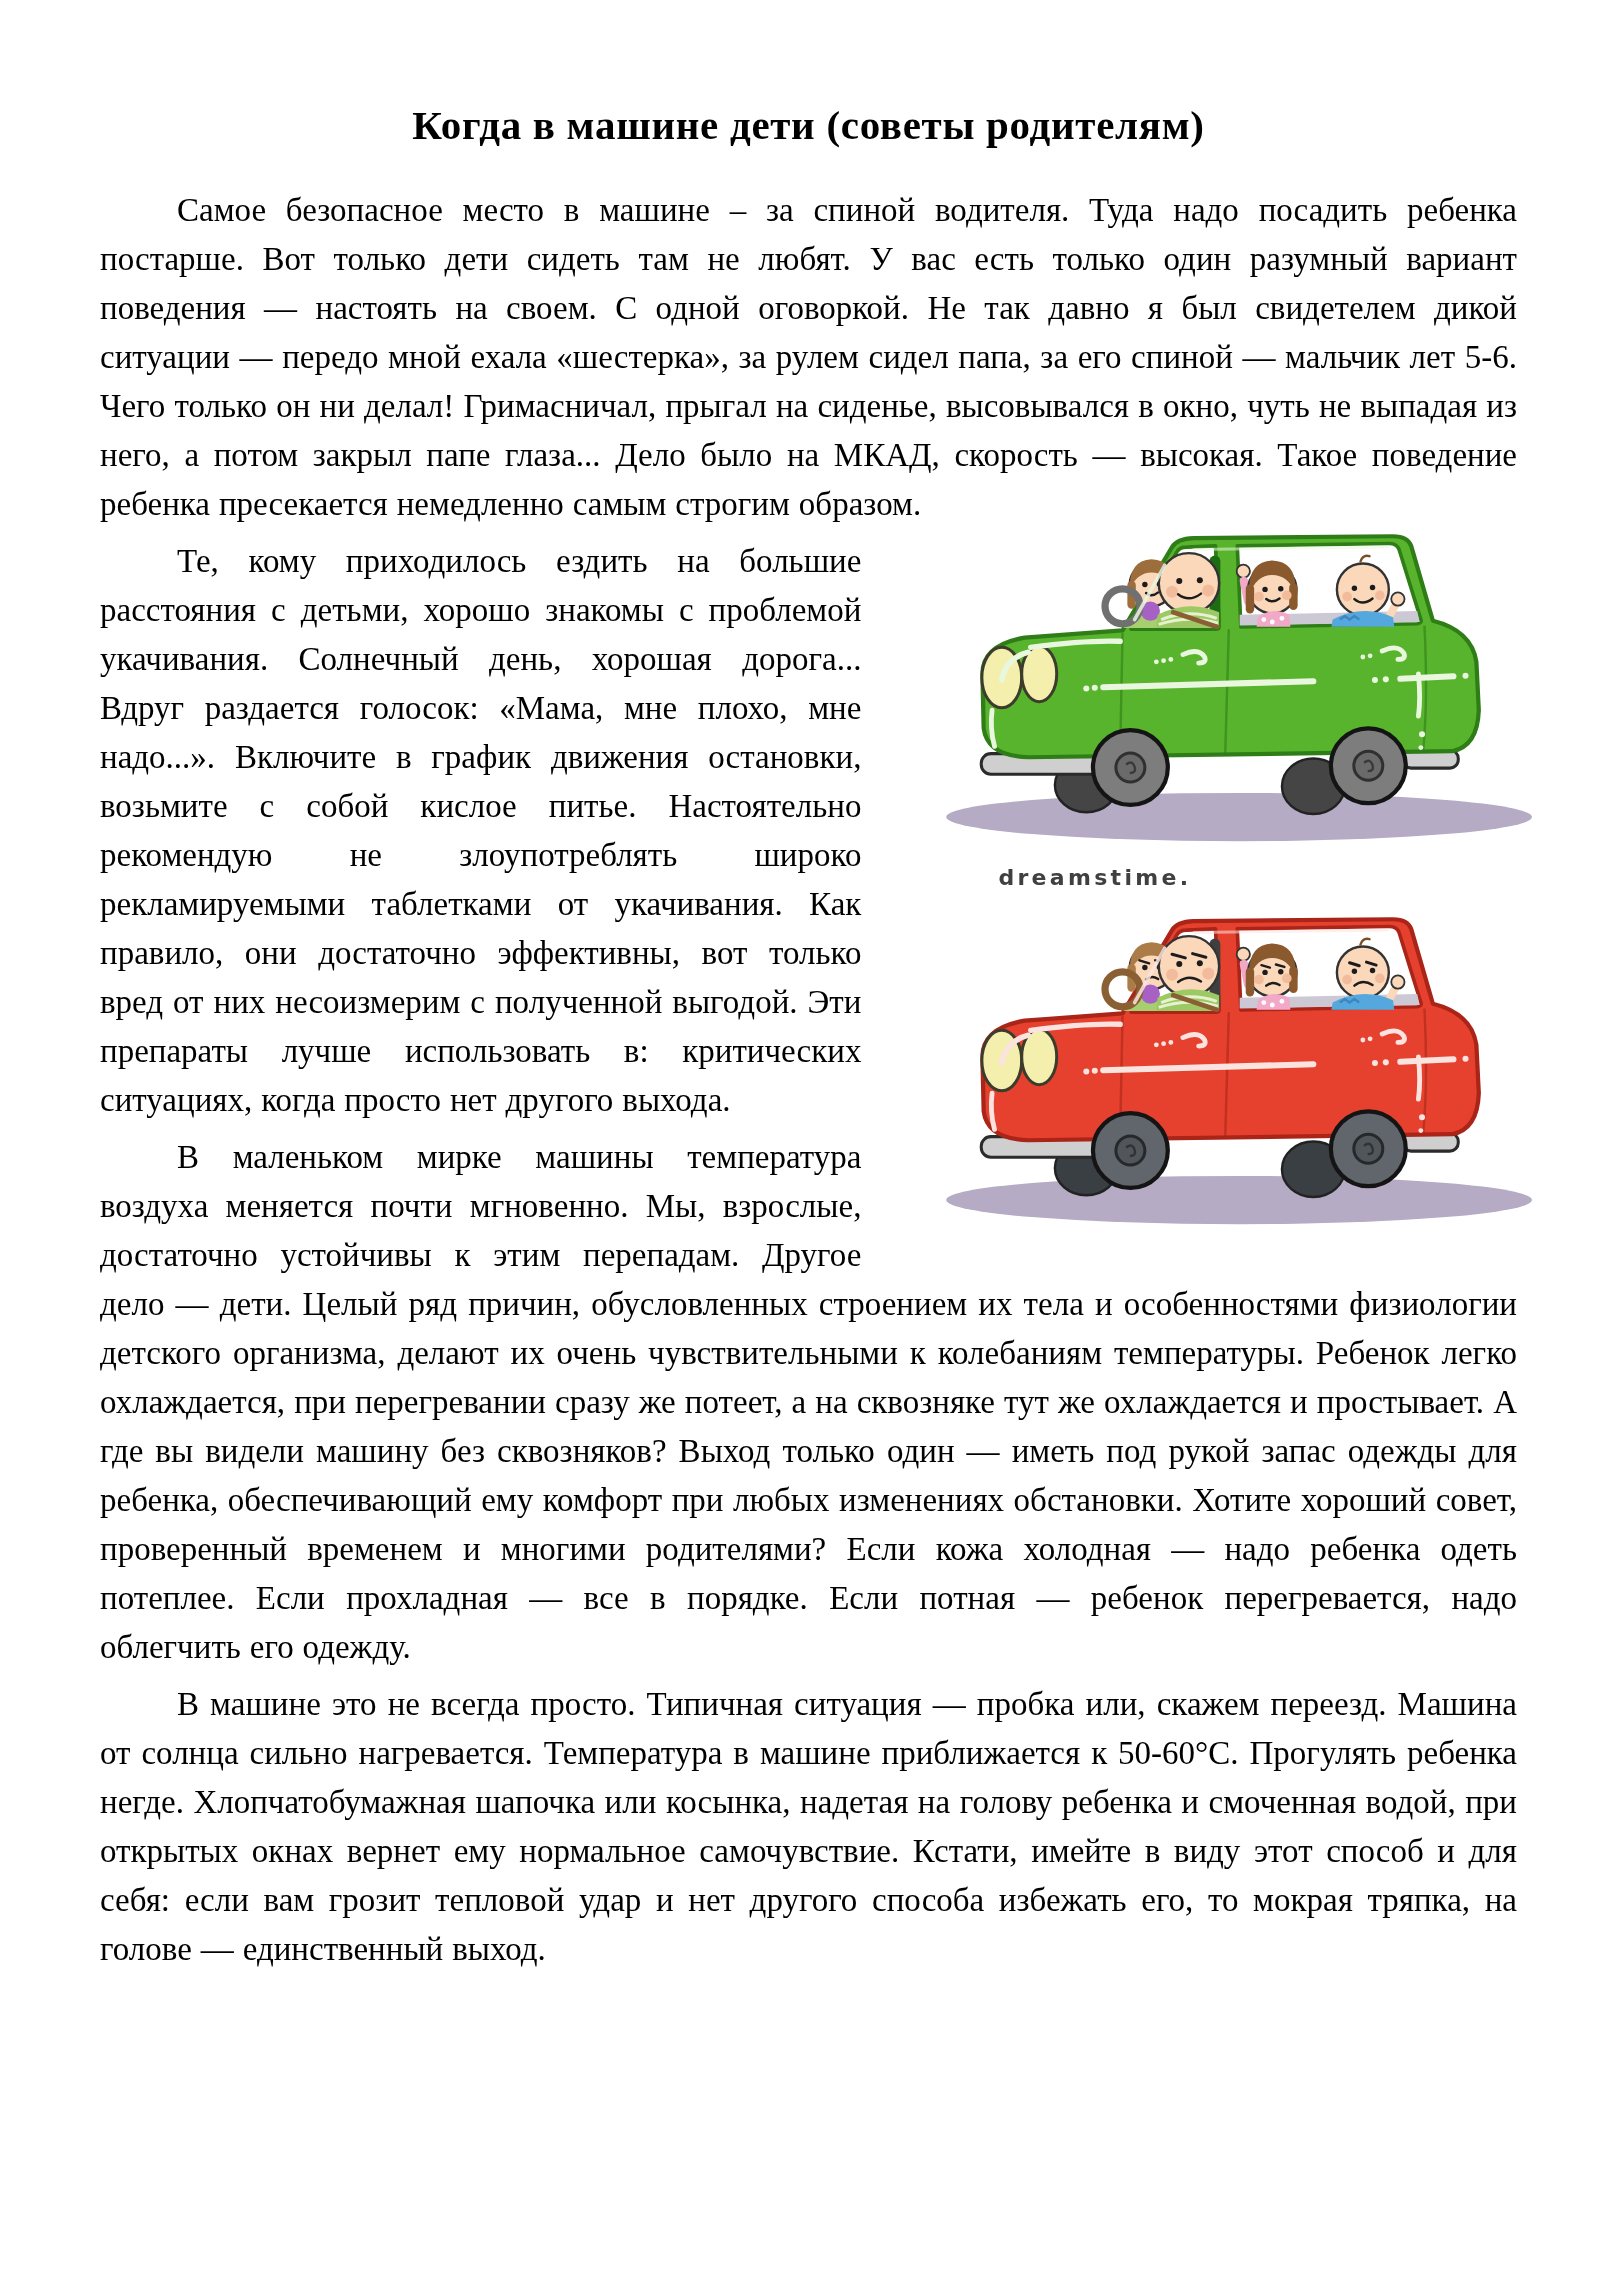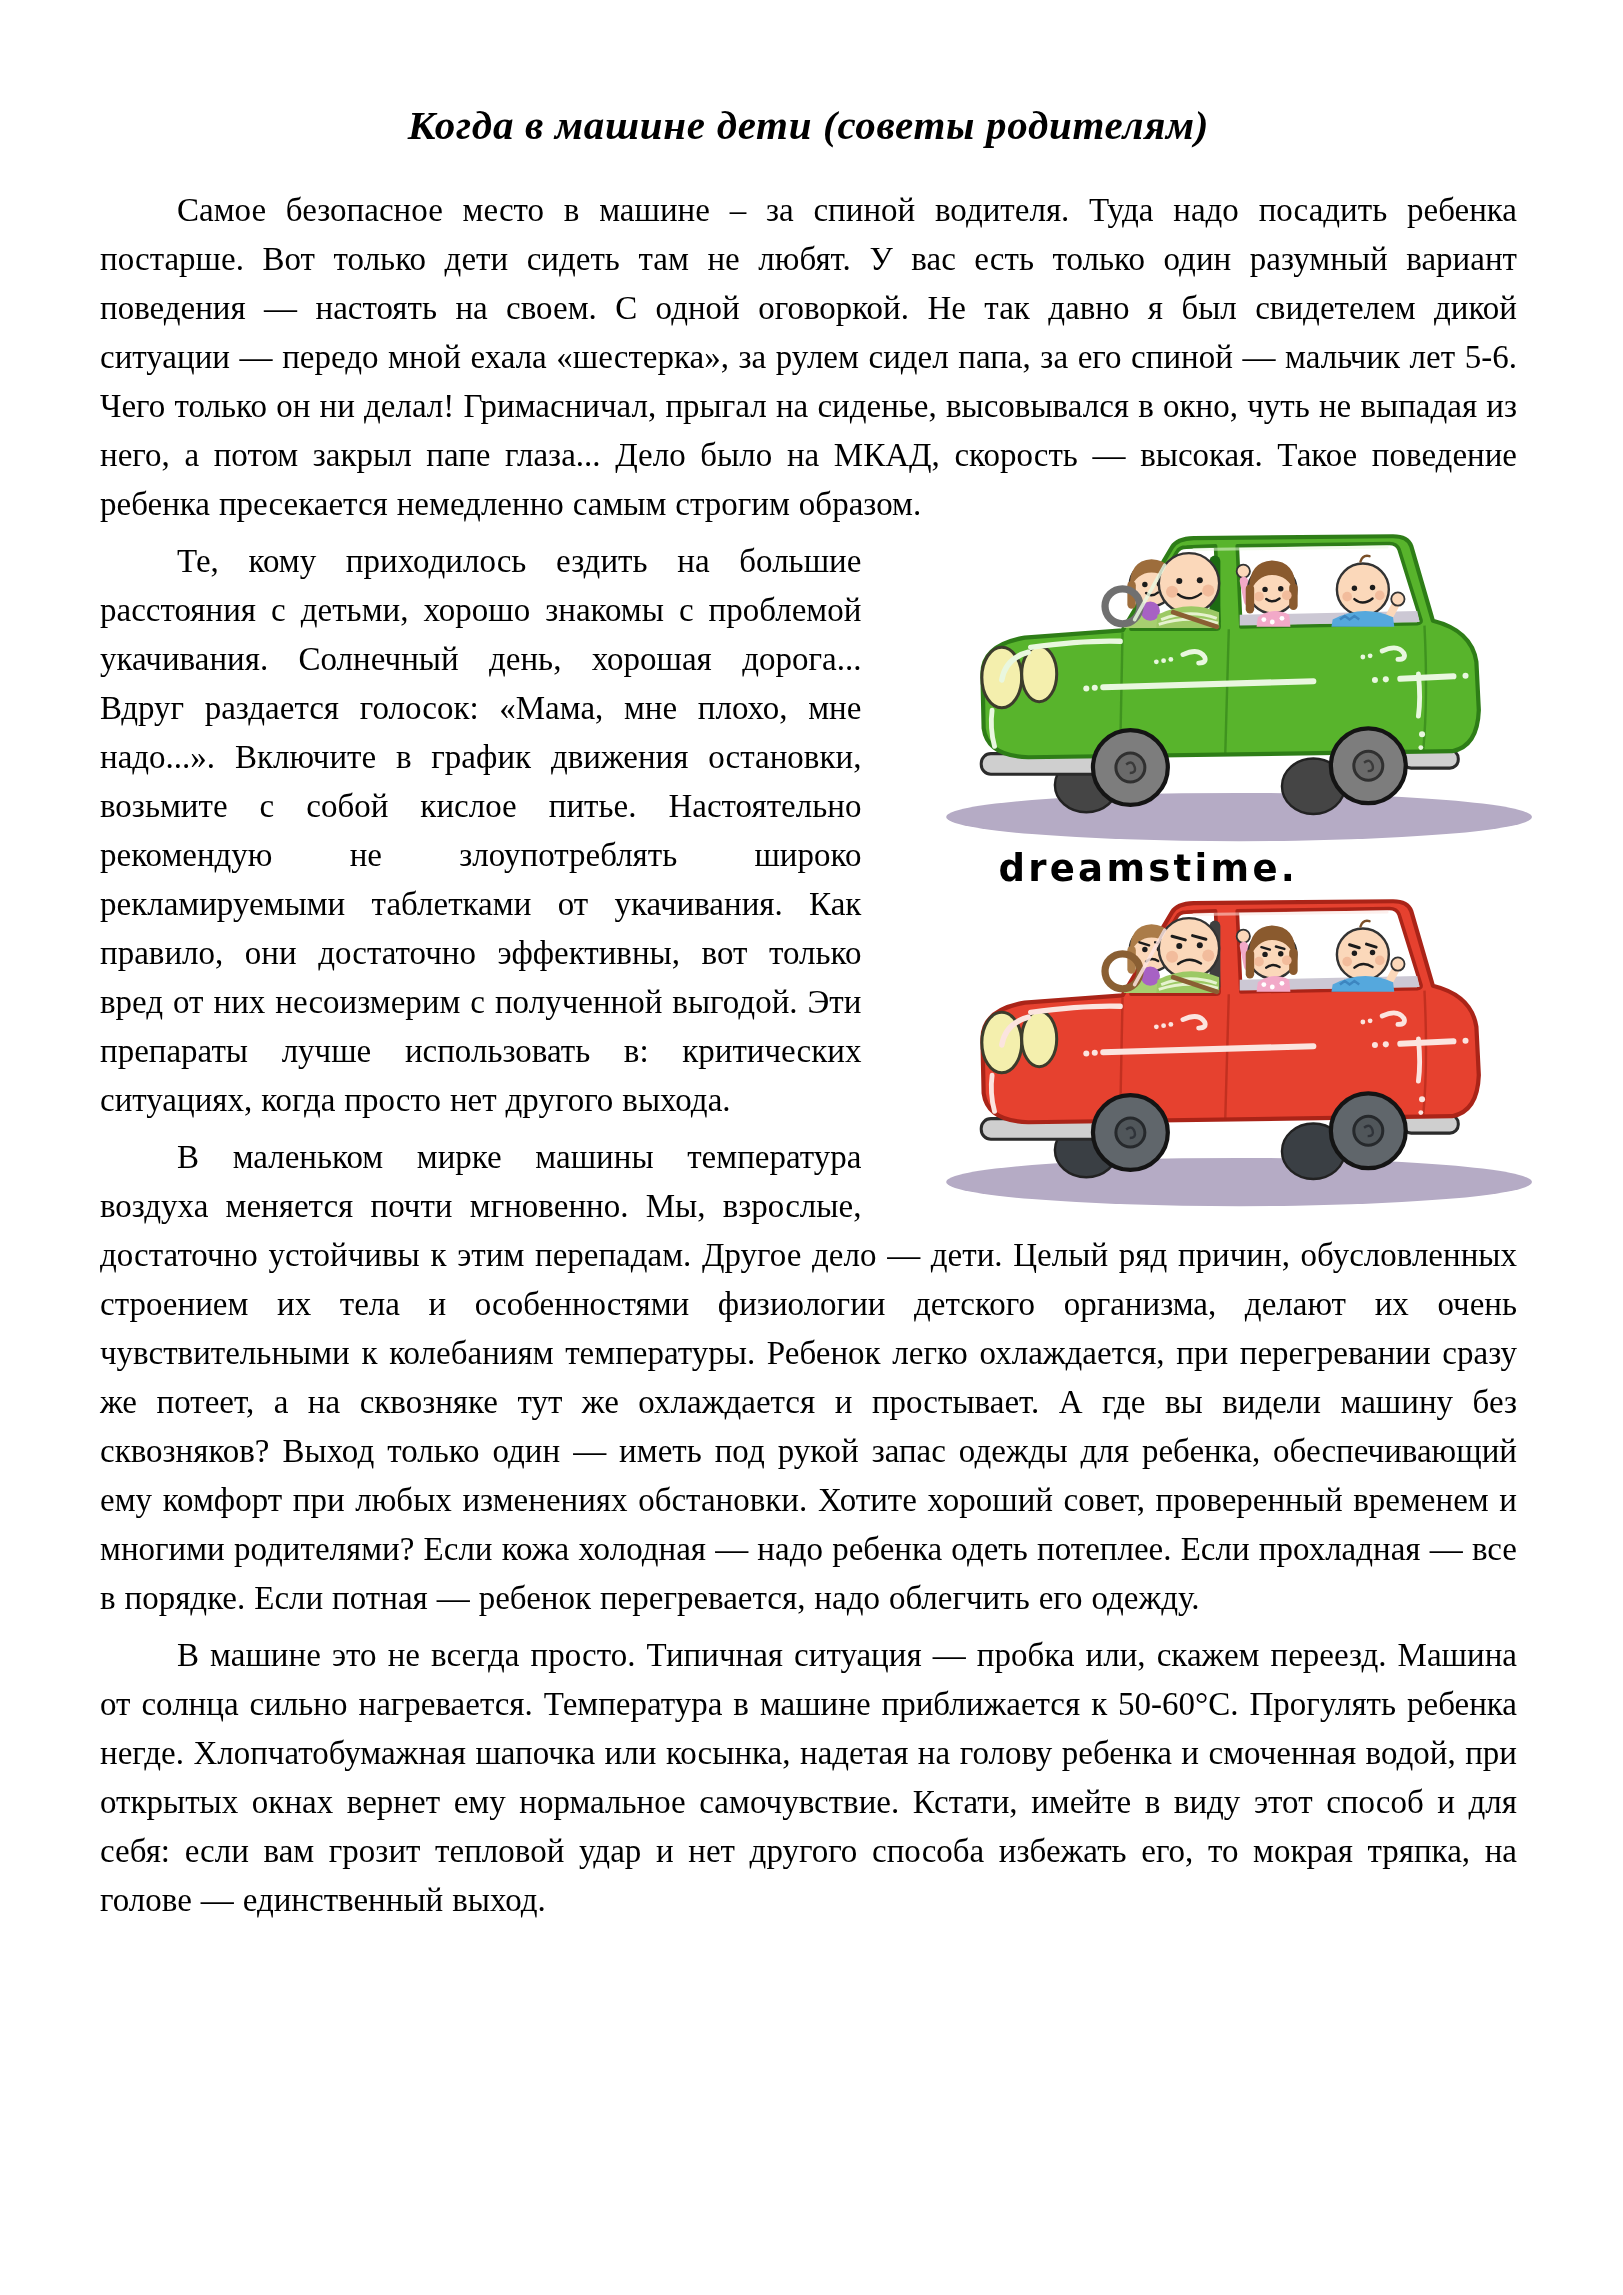--- a/index.html
+++ b/index.html
@@ -12,44 +12,43 @@
     color:#000;
     overflow:hidden;
   }
   .content { padding:98px 98px 0 92px; }
   .doc-title {
     margin:0 0 34px 0;
     text-align:center;
     font-size:41px;
     line-height:54px;
     font-weight:bold;
-    font-style:italic;
     letter-spacing:0.7px;
   }
   p.body-par {
     margin:8px;
     font-size:33px;
     line-height:49px;
     text-align:justify;
     text-indent:77px;
     word-spacing:0.7px;
   }
   .cars-figure {
     float:right;
     width:654px;
     margin:-7.9px -29.4px 6.5px 39px;
   }
   .car-svg { display:block; width:654px; height:314px; }
   .watermark {
     height:29px; line-height:29px;
-    margin:11px 0;
+    margin:20px 0;
     padding-left:98px;
     font-family:"DejaVu Sans","Liberation Sans",sans-serif;
-    font-size:37px; font-weight:bold;
-    color:#000000; letter-spacing:3.3px;
+    font-size:22px; font-weight:bold;
+    color:#404040; letter-spacing:3.3px;
   }
 </style>
 </head>
 <body>
 
 <div class="page">
   <div class="content">
 
     <h1 class="doc-title">Когда в машине дети (советы родителям)</h1>
 

